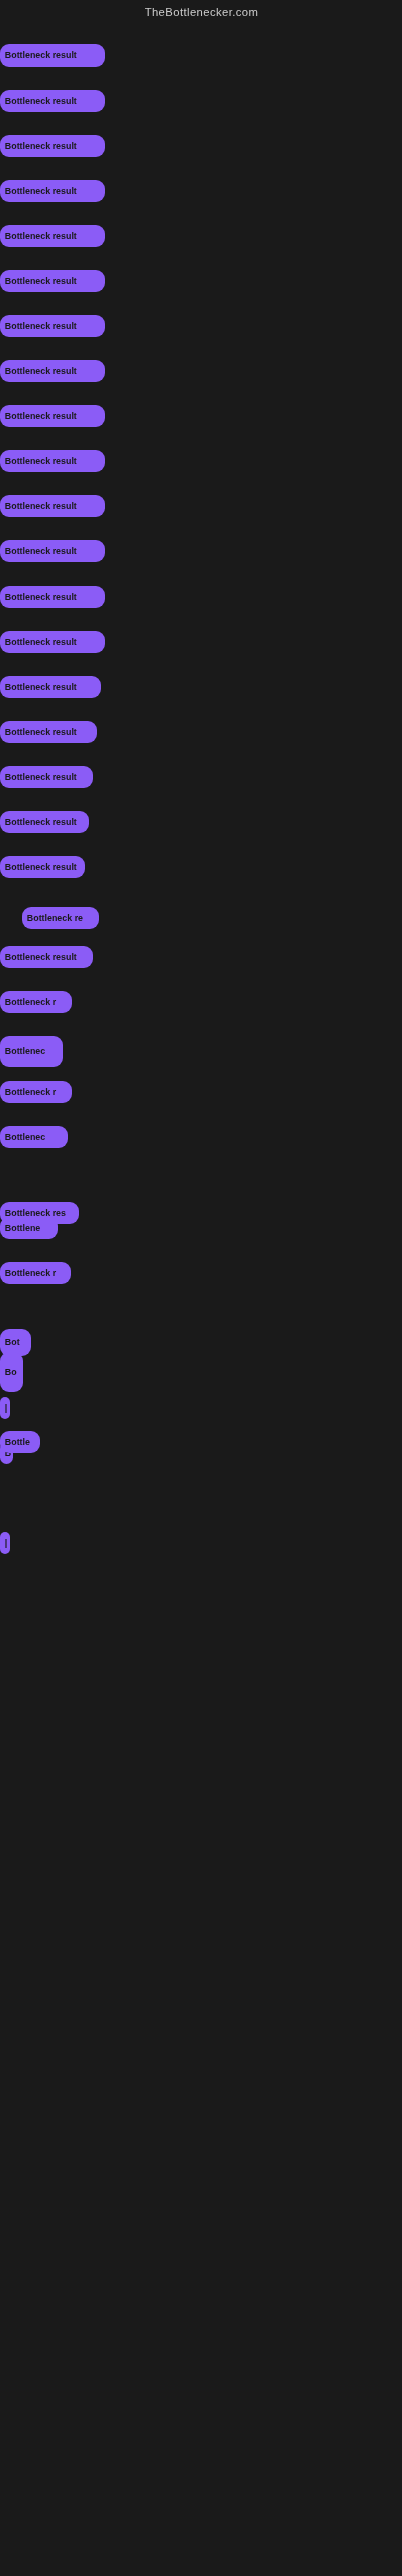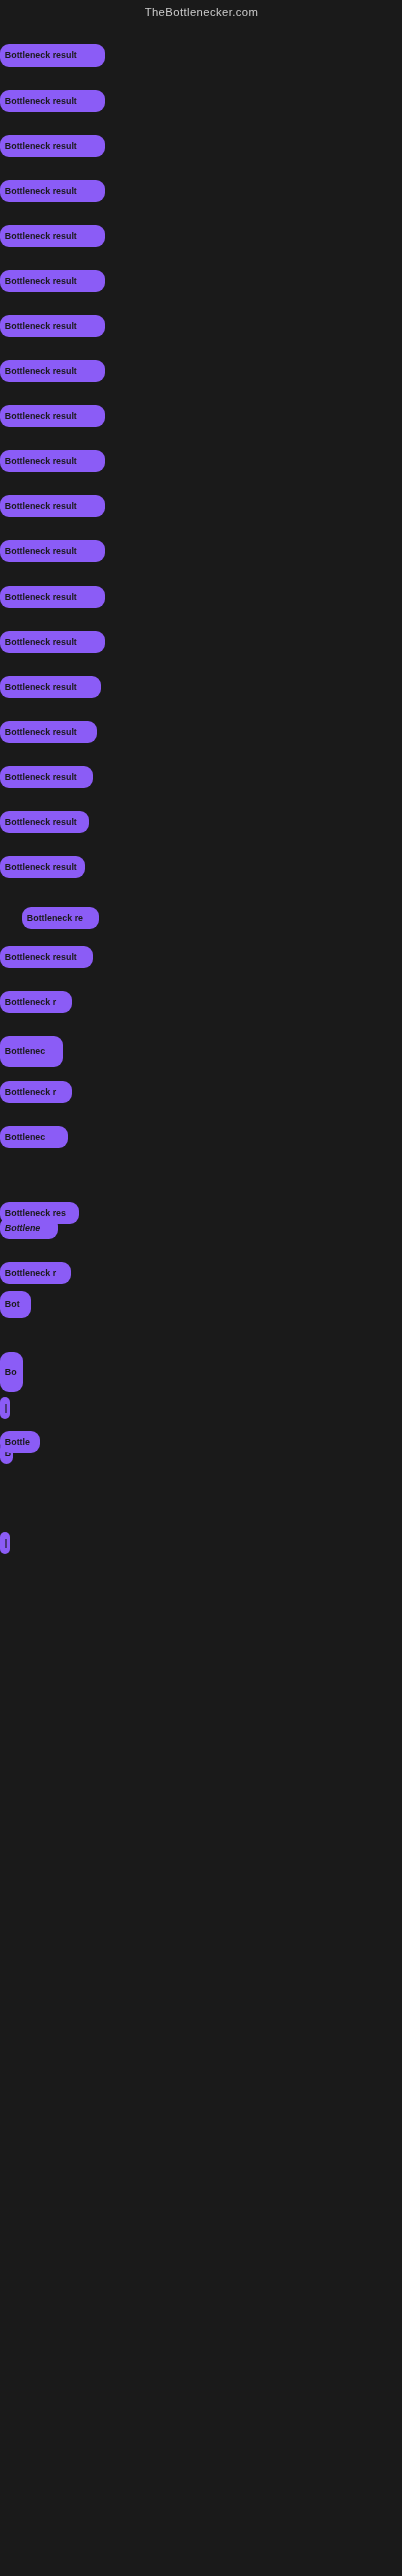--- a/index.html
+++ b/index.html
@@ -125,27 +125,27 @@
     </div>
     <div class="bar-item" style="top: 1059px; height: 22.5px;">
       <div class="bar-label" style="width: 72px;">Bottleneck r</div>
     </div>
     <div class="bar-item" style="top: 1104px; height: 22.5px;">
       <div class="bar-label" style="width: 68px;">Bottlenec</div>
     </div>
     <div class="bar-item" style="top: 1180px; height: 22.5px;">
       <div class="bar-label" style="width: 79px;">Bottleneck res</div>
     </div>
-    <div class="bar-item" style="top: 1195px; height: 22.5px; font-style: italic;">
+    <div class="bar-item" style="top: 1195px; height: 22.5px;">
       <div class="bar-label" style="width: 58px;">Bottlene</div>
     </div>
     <div class="bar-item" style="top: 1240px; height: 22.5px;">
       <div class="bar-label" style="width: 71px;">Bottleneck r</div>
     </div>
-    <div class="bar-item" style="top: 1269px; height: 27px; justify-content: center;">
+    <div class="bar-item" style="top: 1307px; height: 27px; justify-content: center;">
       <div class="bar-label" style="width: 31px;">Bot</div>
     </div>
     <div class="bar-item" style="top: 1330px; height: 40px;">
       <div class="bar-label" style="width: 22.5px;">Bo</div>
     </div>
     <div class="bar-item" style="top: 1375px; height: 22.5px;">
       <div class="bar-label" style="width: 6.4px;">|</div>
     </div>
     <div class="bar-item" style="top: 1420px; height: 22.5px;">
       <div class="bar-label" style="width: 13px;">B</div>

